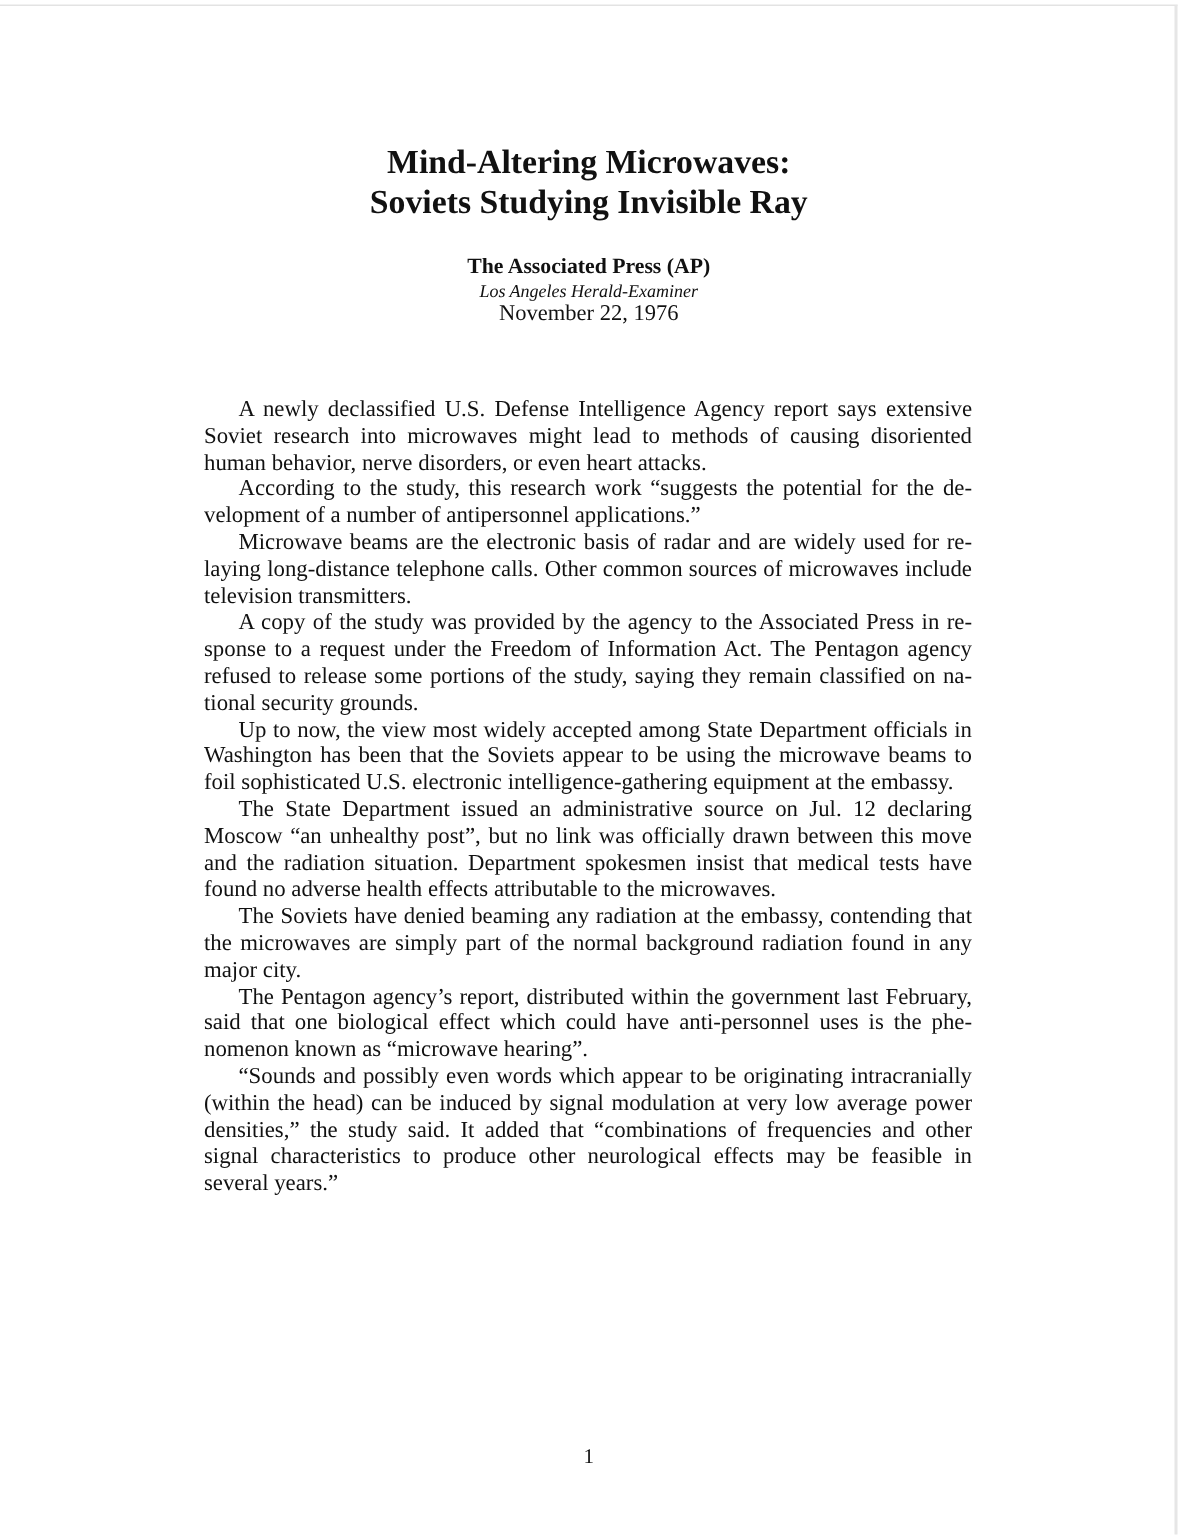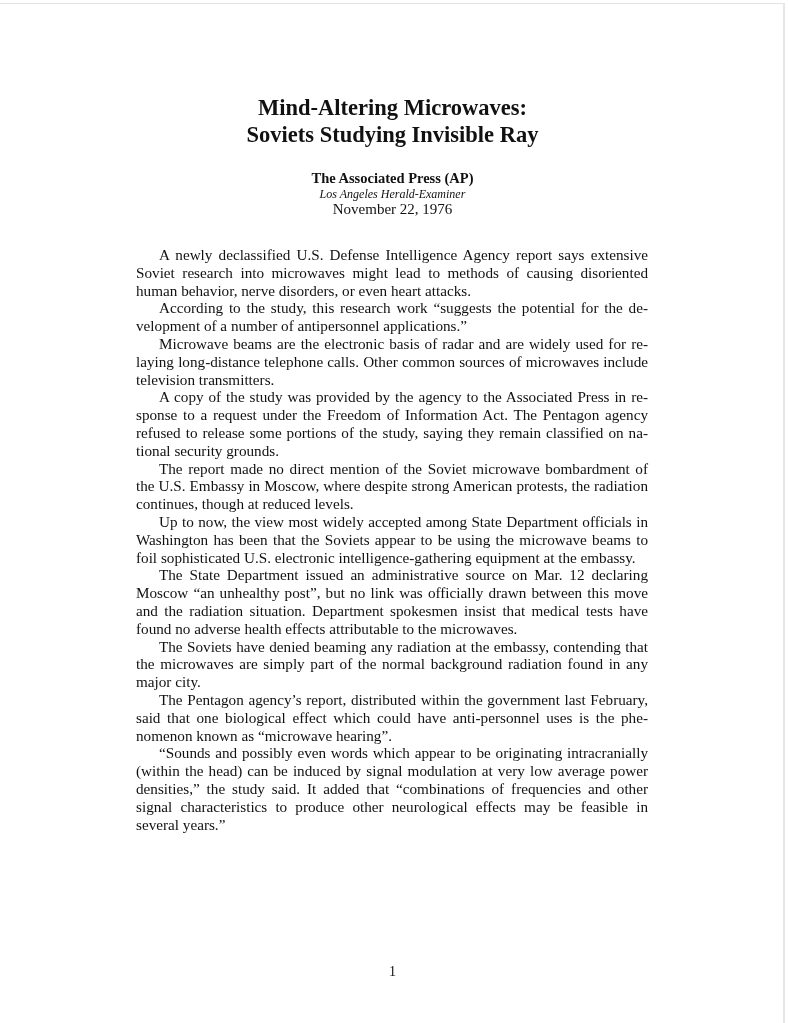--- a/index.html
+++ b/index.html
@@ -53,21 +53,21 @@
       font-size: 12px;
       line-height: 15px;
     }
     .date {
       font-size: 15px;
       line-height: 15px;
     }
     .body-text {
       position: absolute;
       left: 136px;
-      top: 242px;
+      top: 260px;
       width: 512px;
       font-size: 15.2px;
       line-height: 17.8px;
       text-align: justify;
       hyphens: manual;
     }
     .body-text p {
       margin: 0;
       text-indent: 23px;
     }
@@ -96,22 +96,21 @@
       <div class="publication">Los Angeles Herald-Examiner</div>
       <div class="date">November 22, 1976</div>
     </div>
   </div>
 
   <div class="body-text">
     <p>A newly declassified U.S. Defense Intelligence Agency report says extensive Soviet research into microwaves might lead to methods of causing disoriented human behavior, nerve disorders, or even heart attacks.</p>
     <p>According to the study, this research work “suggests the potential for the de­velopment of a number of antipersonnel applications.”</p>
     <p>Microwave beams are the electronic basis of radar and are widely used for re­laying long-distance telephone calls. Other common sources of microwaves in­clude television transmitters.</p>
     <p>A copy of the study was provided by the agency to the Associated Press in re­sponse to a request under the Freedom of Information Act. The Pentagon agency refused to release some portions of the study, saying they remain classified on na­tional security grounds.</p>
-    <p>The report made no direct mention of the Soviet microwave bombardment of the U.S. Embassy in Moscow, where despite strong American protests, the radia­tion continues, though at reduced levels.</p>
     <p>Up to now, the view most widely accepted among State Department officials in Washington has been that the Soviets appear to be using the microwave beams to foil sophisticated U.S. electronic intelligence-gathering equipment at the em­bassy.</p>
-    <p>The State Department issued an administrative source on Mar. 12 declaring Moscow “an unhealthy post”, but no link was officially drawn between this move and the radiation situation. Department spokesmen insist that medical tests have found no adverse health effects attributable to the microwaves.</p>
+    <p>The State Department issued an administrative source on Jul. 12 declaring Moscow “an unhealthy post”, but no link was officially drawn between this move and the radiation situation. Department spokesmen insist that medical tests have found no adverse health effects attributable to the microwaves.</p>
     <p>The Soviets have denied beaming any radiation at the embassy, contending that the microwaves are simply part of the normal background radiation found in any major city.</p>
     <p>The Pentagon agency’s report, distributed within the government last February, said that one biological effect which could have anti-personnel uses is the phe­nomenon known as “microwave hearing”.</p>
     <p>“Sounds and possibly even words which appear to be originating intracra­nially (within the head) can be induced by signal modulation at very low average power densities,” the study said. It added that “combinations of frequencies and other signal characteristics to produce other neurological effects may be feasible in several years.”</p>
   </div>
 
   <div class="page-number">1</div>
 </div>
 
 </body></html>

